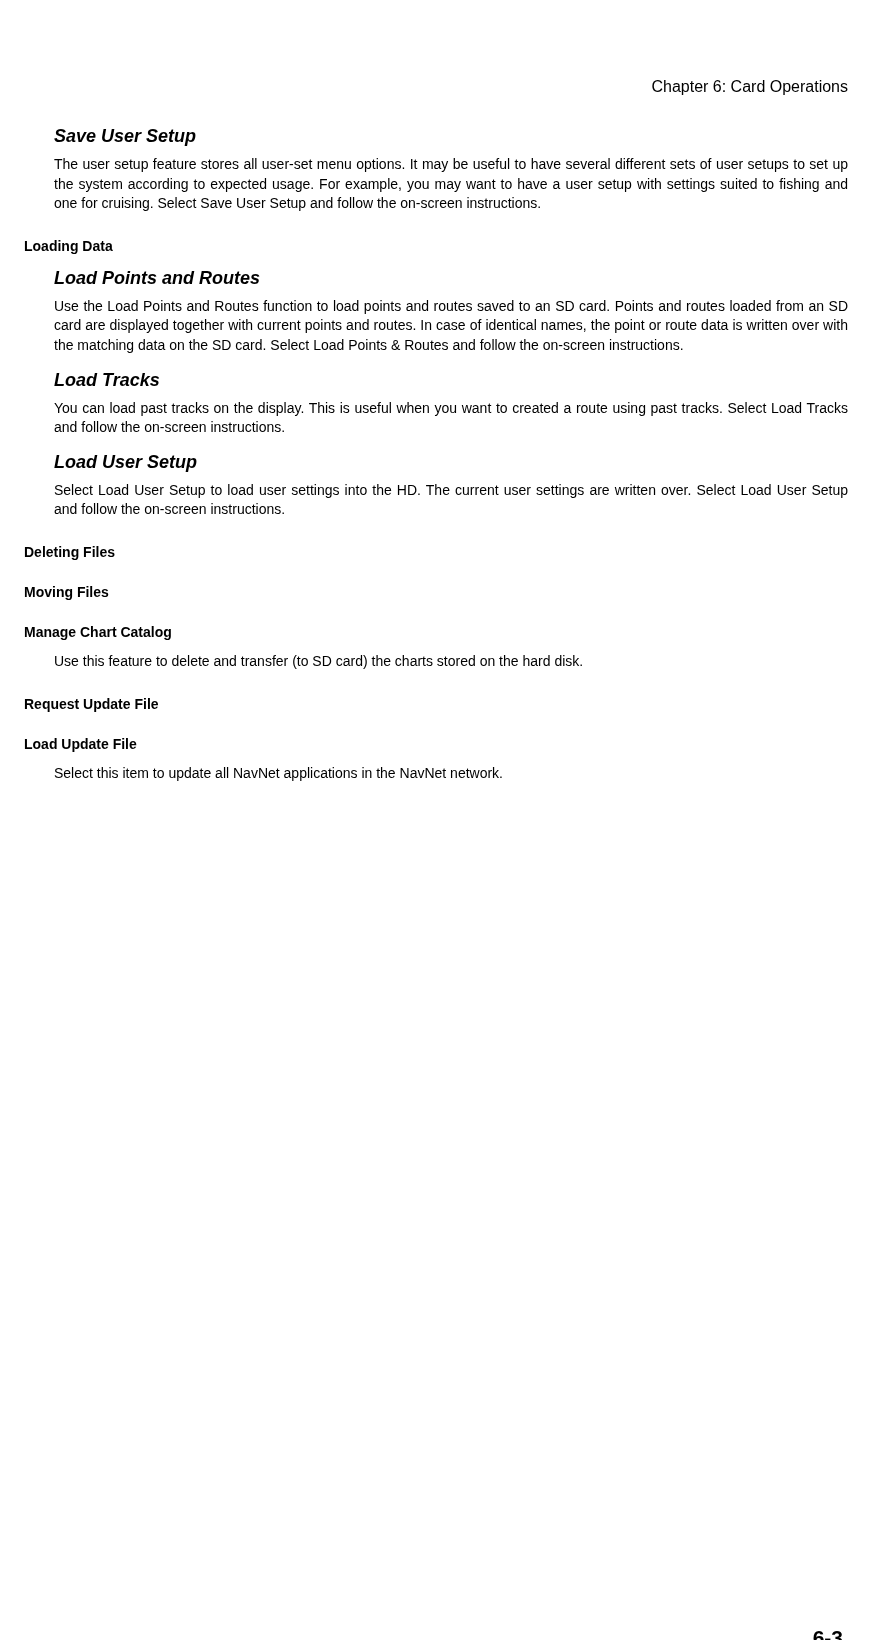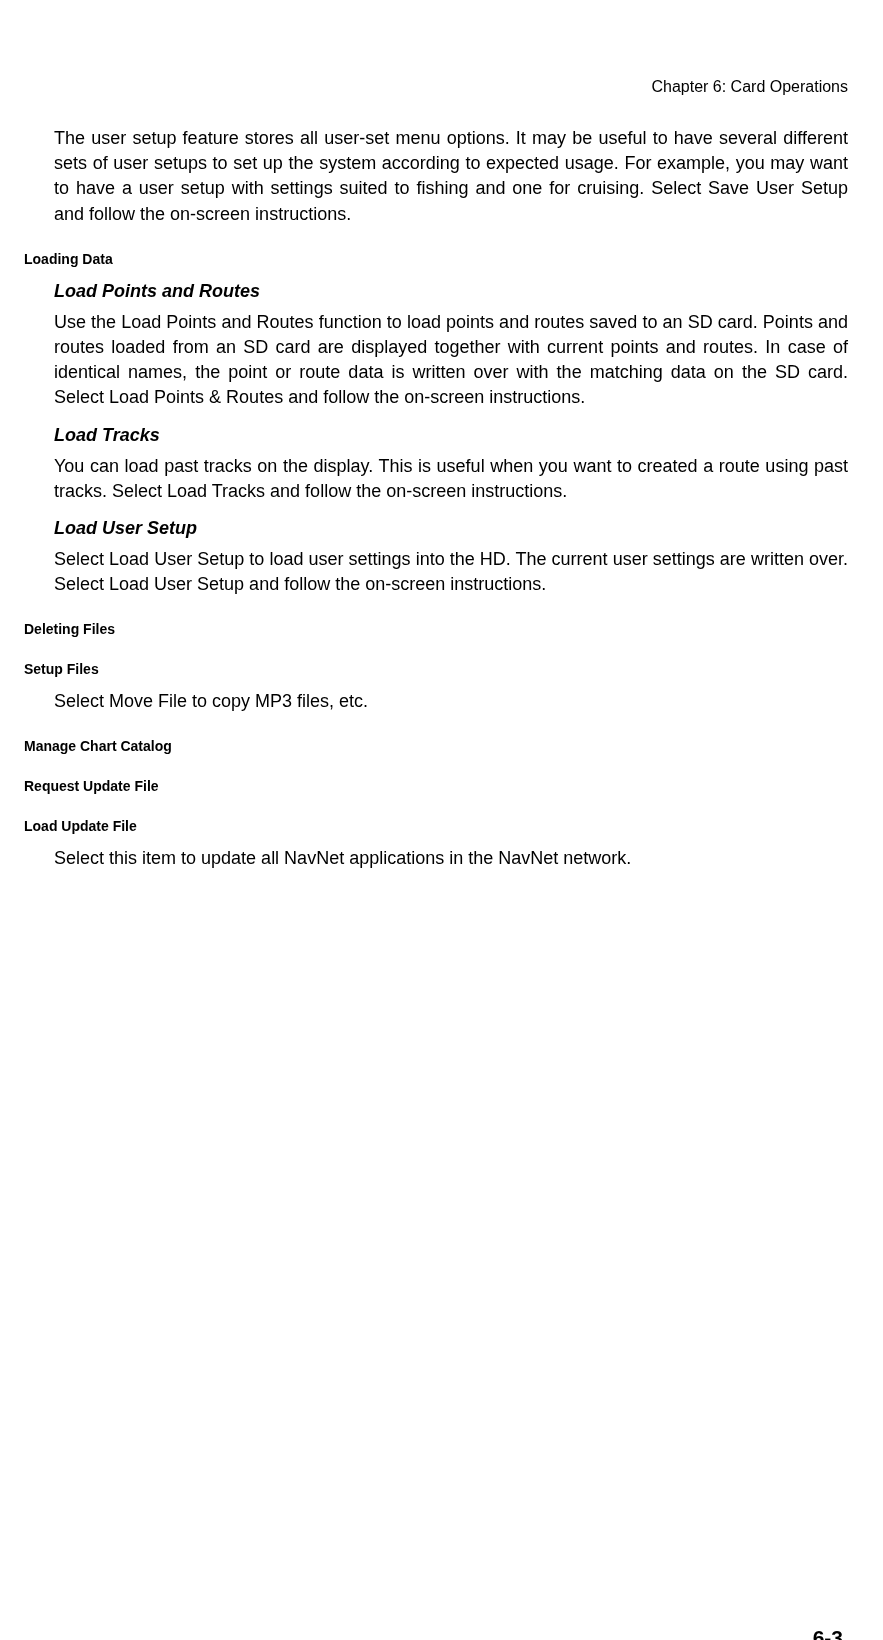--- a/index.html
+++ b/index.html
@@ -26,21 +26,21 @@
     }
     .subsection-title {
       font-weight: bold;
       font-style: italic;
       font-size: 18px;
       margin-top: 14px;
       margin-bottom: 8px;
       margin-left: 30px;
     }
     .body-text {
-      font-size: 18px;
+      font-size: 14px;
       line-height: 1.4;
       margin-left: 30px;
       margin-bottom: 10px;
       text-align: justify;
     }
     .section-title {
       font-weight: bold;
       font-size: 14px;
       margin-top: 24px;
       margin-bottom: 12px;
@@ -54,39 +54,40 @@
       font-weight: bold;
     }
   </style>
 </head>
 <body>
 
 <div class="page">
 
   <div class="header-right">Chapter 6: Card  Operations</div>
 
+  <div class="subsection-title">Save User Setup</div>
   <div class="body-text">The user setup feature stores all user-set menu options. It may be useful to have several different sets of user setups to set up the system according to expected usage. For example, you may want to have a user setup with settings suited to fishing and one for cruising. Select Save User Setup and follow the on-screen instructions.</div>
 
   <div class="section-title">Loading Data</div>
 
   <div class="subsection-title">Load Points and Routes</div>
   <div class="body-text">Use the Load Points and Routes function to load points and routes saved to an SD card. Points and routes loaded from an SD card are displayed together with current points and routes. In case of identical names, the point or route data is written over with the matching data on the SD card. Select Load Points &amp; Routes and follow the on-screen instructions.</div>
 
   <div class="subsection-title">Load Tracks</div>
   <div class="body-text">You can load past tracks on the display. This is useful when you want to created a route using past tracks. Select Load Tracks and follow the on-screen instructions.</div>
 
   <div class="subsection-title">Load User Setup</div>
   <div class="body-text">Select Load User Setup to load user settings into the HD. The current user settings are written over. Select Load User Setup and follow the on-screen instructions.</div>
 
   <div class="section-title">Deleting Files</div>
 
-  <div class="section-title">Setup Files</div>
-  <div class="body-text">Select Move File to copy MP3 files, etc.</div>
+  <div class="section-title">Moving Files</div>
 
   <div class="section-title">Manage Chart Catalog</div>
+  <div class="body-text">Use this feature to delete and transfer (to SD card) the charts stored on the hard disk.</div>
 
   <div class="section-title">Request Update File</div>
 
   <div class="section-title">Load Update File</div>
   <div class="body-text">Select this item to update all NavNet applications in the NavNet network.</div>
 
   <div class="page-number">6-3</div>
 
 </div>
 

